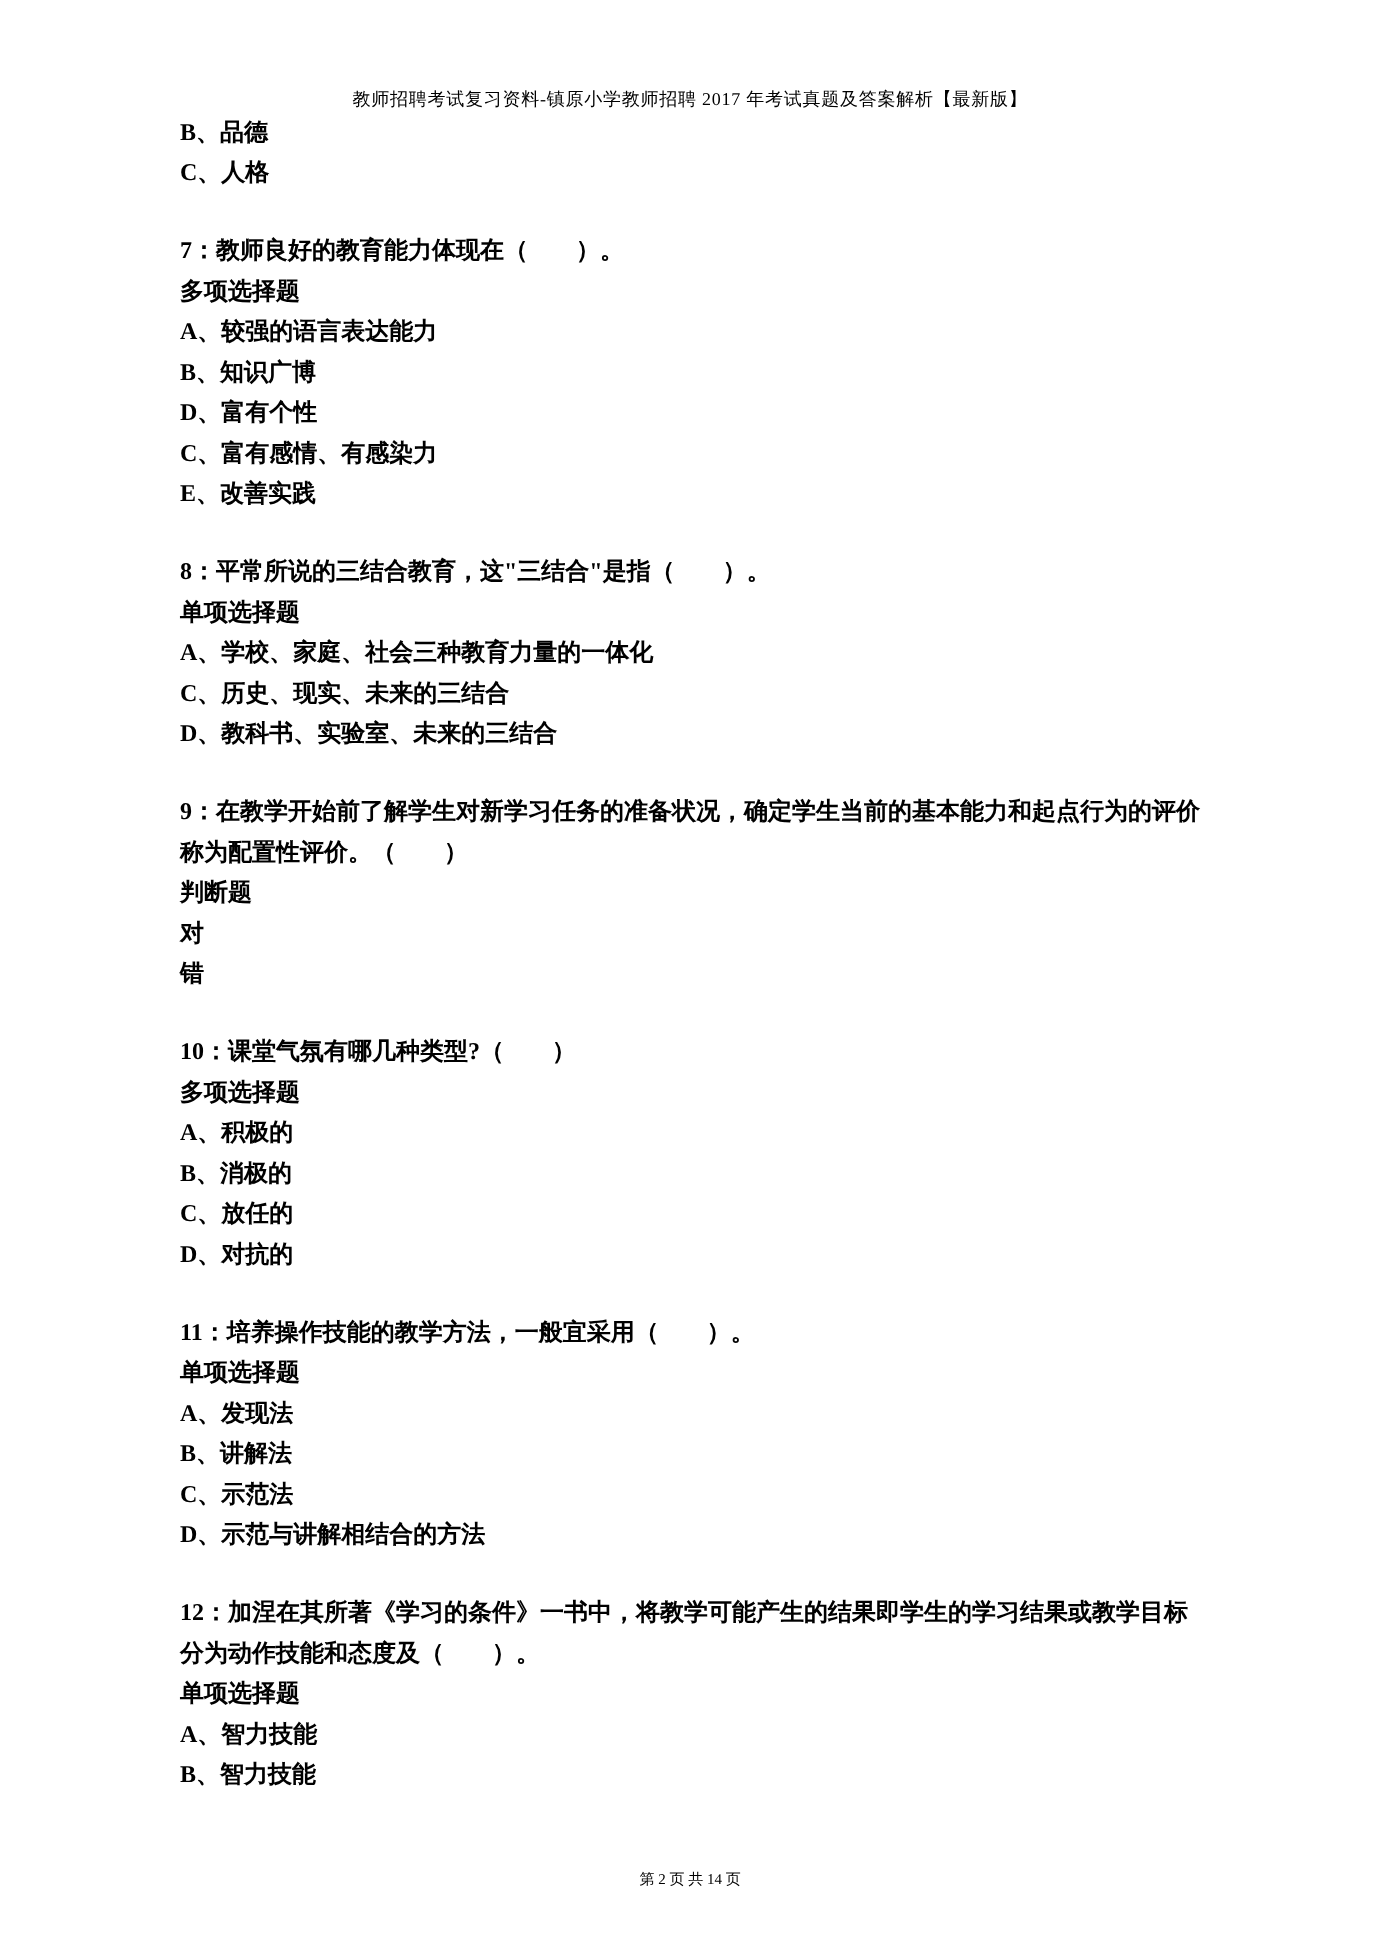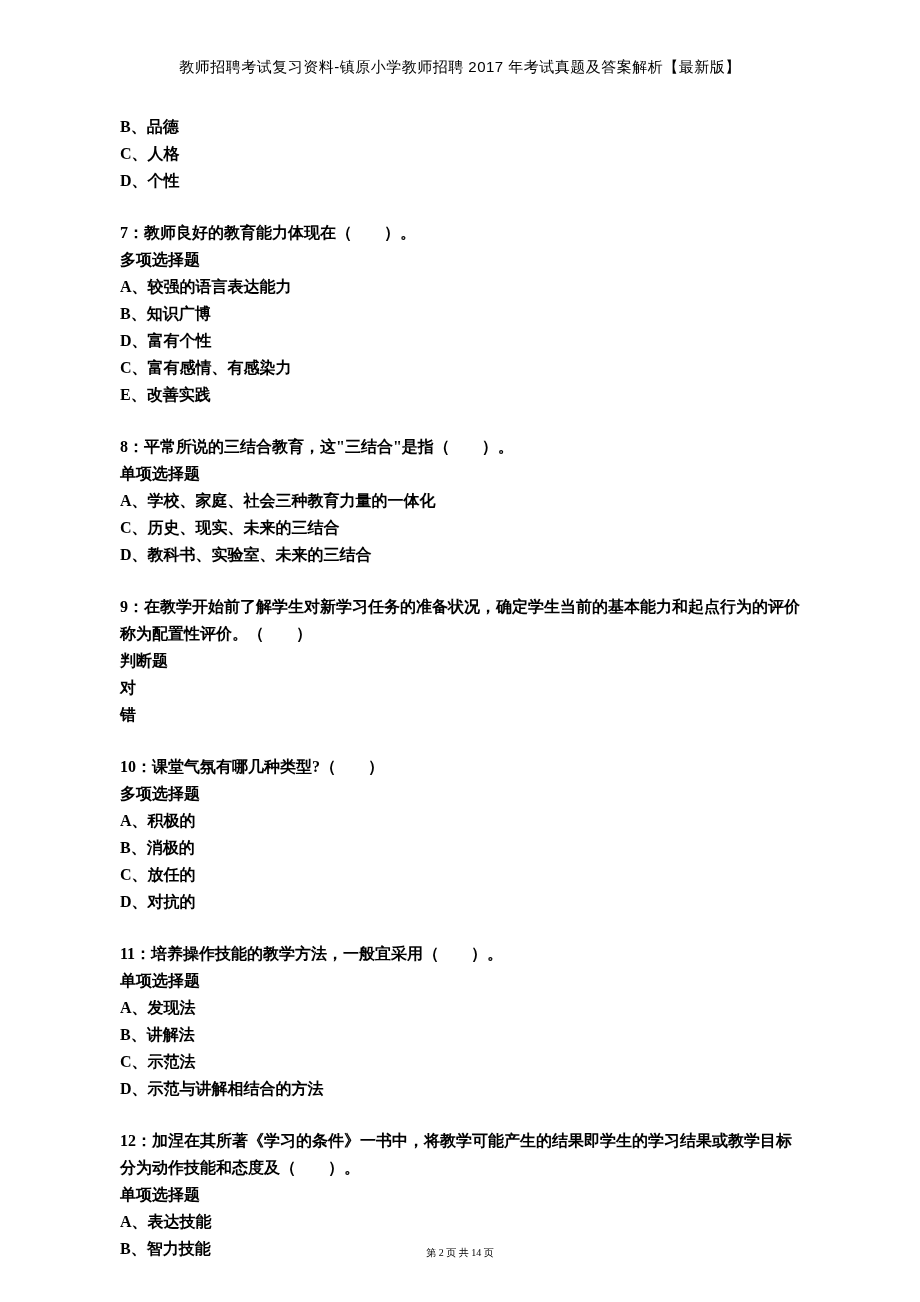--- a/index.html
+++ b/index.html
@@ -11,23 +11,22 @@
     width: 920px;
     height: 1302px;
     position: relative;
   }
   .page {
     padding: 58px 120px 0 120px;
     box-sizing: border-box;
   }
   .header {
     text-align: center;
-    font-size: 15px;
-    font-family: Liberation Sans, sans-serif;
-    margin-bottom: 36px;
+    font-size: 12px;
+    font-family: Liberation Serif, serif;
     letter-spacing: 0.5px;
   }
   .content {
     font-size: 16px;
     line-height: 27px;
     font-weight: bold;
   }
   .block {
     margin-bottom: 25px;
   }
@@ -47,21 +46,20 @@
 <body>
 
 <div class="page">
   <div class="header">教师招聘考试复习资料-镇原小学教师招聘 2017 年考试真题及答案解析【最新版】</div>
 
   <div class="content">
 
     <div class="block">
       <div class="line">B、品德</div>
       <div class="line">C、人格</div>
-      <div class="line">D、个性</div>
     </div>
 
     <div class="block">
       <div class="line">7：教师良好的教育能力体现在（　　）。</div>
       <div class="line">多项选择题</div>
       <div class="line">A、较强的语言表达能力</div>
       <div class="line">B、知识广博</div>
       <div class="line">D、富有个性</div>
       <div class="line">C、富有感情、有感染力</div>
       <div class="line">E、改善实践</div>
@@ -96,20 +94,20 @@
       <div class="line">单项选择题</div>
       <div class="line">A、发现法</div>
       <div class="line">B、讲解法</div>
       <div class="line">C、示范法</div>
       <div class="line">D、示范与讲解相结合的方法</div>
     </div>
 
     <div class="block">
       <div class="line">12：加涅在其所著《学习的条件》一书中，将教学可能产生的结果即学生的学习结果或教学目标分为动作技能和态度及（　　）。</div>
       <div class="line">单项选择题</div>
-      <div class="line">A、表达技能</div>
+      <div class="line">A、智力技能</div>
       <div class="line">B、智力技能</div>
     </div>
 
   </div>
 </div>
 
 <div class="footer">第 2 页 共 14 页</div>
 
 </body></html>

